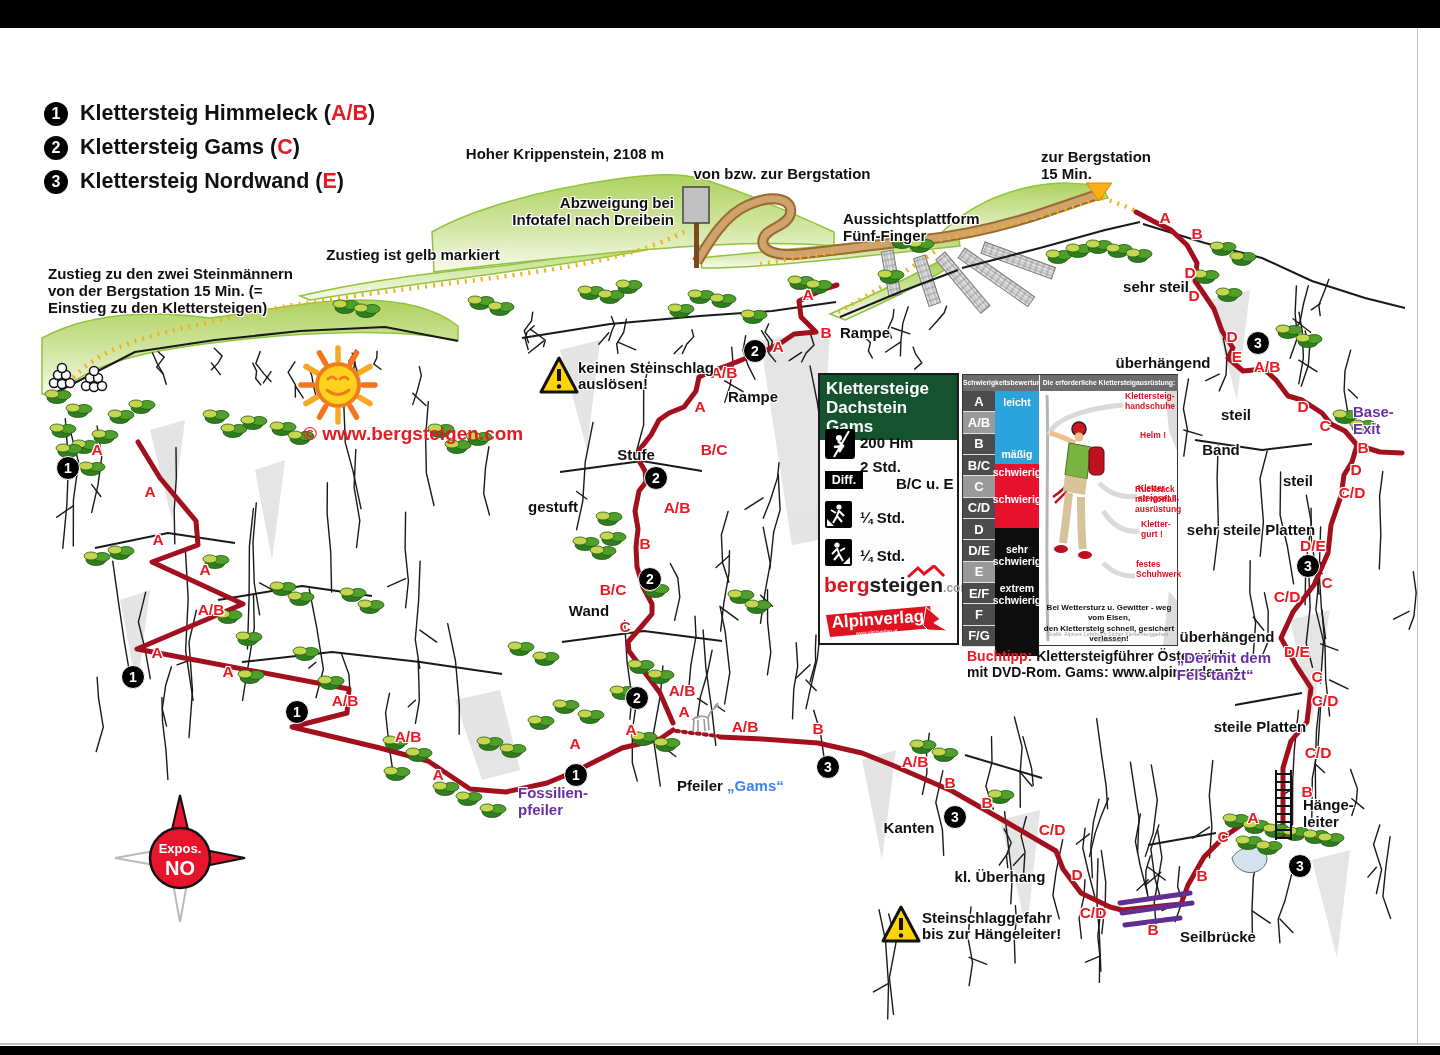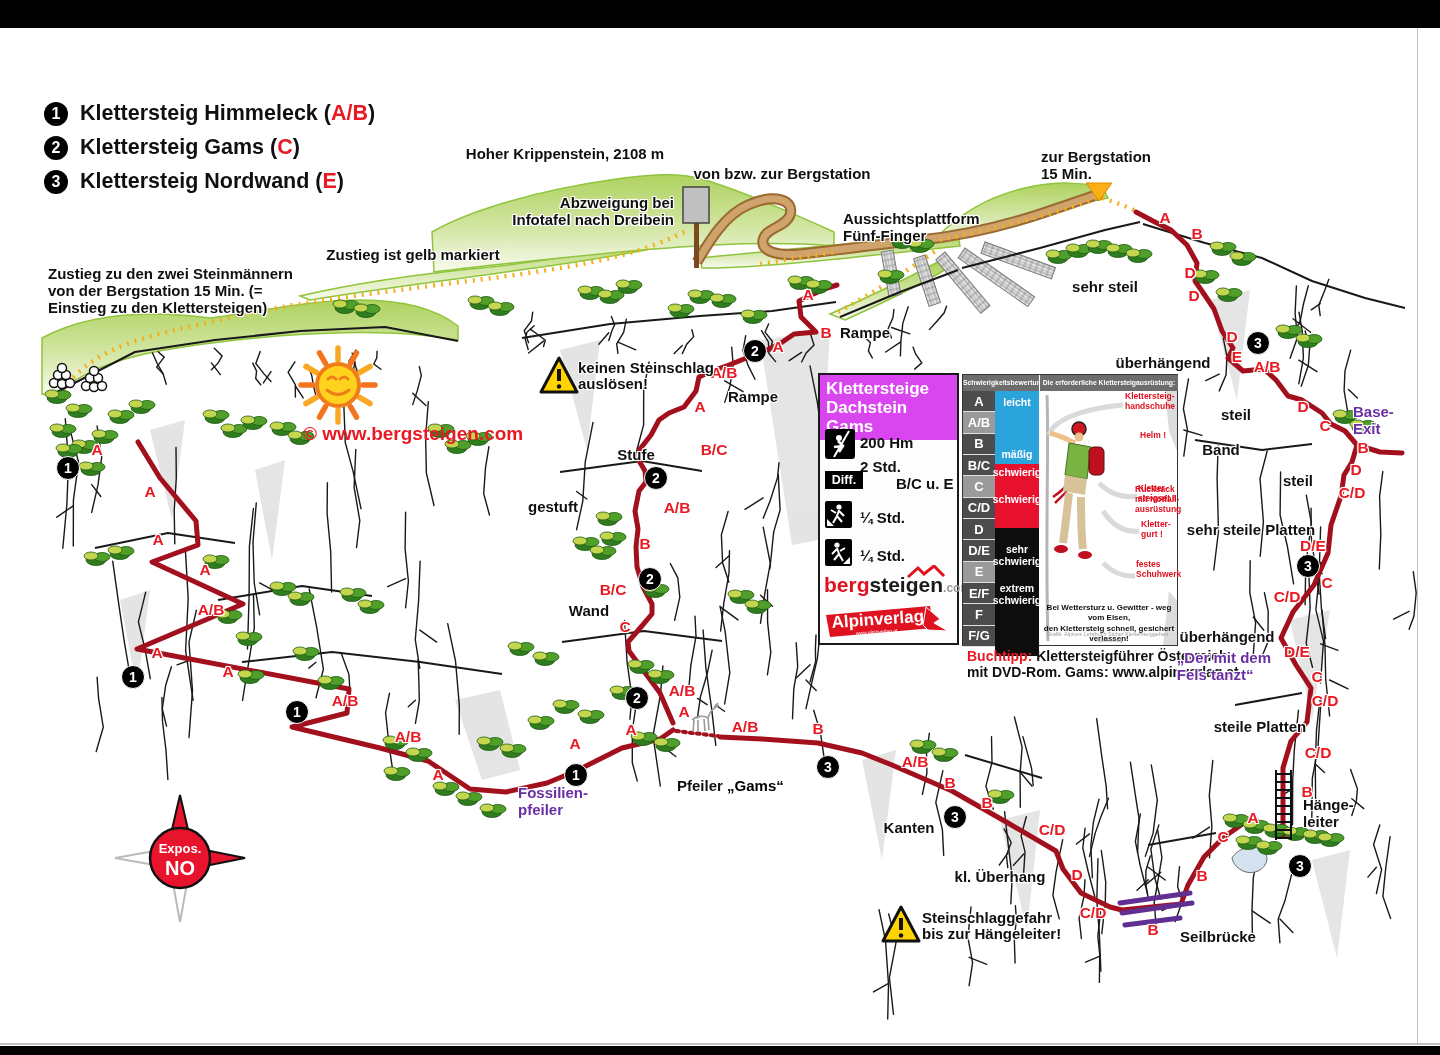--- a/index.html
+++ b/index.html
@@ -20,21 +20,21 @@
   
   #legend{position:absolute;left:44px;top:101px;}
   .leg-row{display:flex;align-items:center;margin-bottom:9px;}
   .leg-num{width:24px;height:24px;border-radius:50%;background:#000;color:#fff;font-weight:bold;
            font-size:16px;display:flex;align-items:center;justify-content:center;margin-right:12px;flex:none;}
   .leg-txt{font-size:21.5px;font-weight:bold;color:#101010;white-space:nowrap;}
   .leg-grade{color:#e81922;}
   
   #infobox{position:absolute;left:818px;top:373px;width:141px;height:272px;background:#fdfdfd;
            border:2px solid #1a1a1a;box-sizing:border-box;}
-  #ib-title{background:#d946ef;color:#fff;font-weight:bold;font-size:17px;line-height:19px;
+  #ib-title{background:#14532d;color:#fff;font-weight:bold;font-size:17px;line-height:19px;
             padding:4px 6px;white-space:pre-line;}
   .ib-item{position:absolute;color:#101010;font-weight:bold;font-size:15px;line-height:24px;white-space:pre-line;}
   .ib-icon{position:absolute;}
   #diffbox{position:absolute;left:5px;top:96px;width:38px;height:18px;background:#000;color:#fff;
            font-weight:bold;font-size:12.5px;text-align:center;line-height:18px;}
   #bs-logo{position:absolute;left:4px;top:198px;font-weight:bold;font-size:21px;white-space:nowrap;}
   #bs-logo .p1{color:#e0121f;} #bs-logo .p2{color:#1a1a1a;} #bs-logo .p3{color:#9a9a9a;font-size:12px;}
   #bs-zig{position:absolute;left:86px;top:190px;}
   
   #panel{position:absolute;left:962px;top:374px;width:216px;height:272px;background:#fff;
@@ -1096,21 +1096,21 @@
       <div class="lbl grade halo" style="left: 1232px; top: 337px; transform: translate(-50%, -50%); text-align: center;">D</div>
       <div class="lbl grade halo" style="left: 1194px; top: 296px; transform: translate(-50%, -50%); text-align: center;">D</div>
       <div class="lbl grade halo" style="left: 1190px; top: 273px; transform: translate(-50%, -50%); text-align: center;">D</div>
       <div class="lbl grade halo" style="left: 1197px; top: 234px; transform: translate(-50%, -50%); text-align: center;">B</div>
       <div class="lbl grade halo" style="left: 1165px; top: 218px; transform: translate(-50%, -50%); text-align: center;">A</div>
       <div class="lbl feature halo" style="left: 840px; top: 333px; transform: translateY(-50%);">Rampe</div>
       <div class="lbl feature halo" style="left: 753px; top: 397px; transform: translate(-50%, -50%); text-align: center;">Rampe</div>
       <div class="lbl feature halo" style="left: 636px; top: 455px; transform: translate(-50%, -50%); text-align: center;">Stufe</div>
       <div class="lbl feature halo" style="left: 553px; top: 507px; transform: translate(-50%, -50%); text-align: center;">gestuft</div>
       <div class="lbl feature halo" style="left: 589px; top: 611px; transform: translate(-50%, -50%); text-align: center;">Wand</div>
-      <div class="lbl feature halo" style="left: 1105px; top: 287px; transform: translate(-50%, -50%); text-align: center;">sehr steil</div>
+      <div class="lbl feature halo" style="left: 1156px; top: 287px; transform: translate(-50%, -50%); text-align: center;">sehr steil</div>
       <div class="lbl feature halo" style="left: 1163px; top: 363px; transform: translate(-50%, -50%); text-align: center;">überhängend</div>
       <div class="lbl feature halo" style="left: 1236px; top: 415px; transform: translate(-50%, -50%); text-align: center;">steil</div>
       <div class="lbl feature halo" style="left: 1221px; top: 450px; transform: translate(-50%, -50%); text-align: center;">Band</div>
       <div class="lbl feature halo" style="left: 1298px; top: 481px; transform: translate(-50%, -50%); text-align: center;">steil</div>
       <div class="lbl feature halo" style="left: 1251px; top: 530px; transform: translate(-50%, -50%); text-align: center;">sehr steile Platten</div>
       <div class="lbl feature halo" style="left: 1227px; top: 637px; transform: translate(-50%, -50%); text-align: center;">überhängend</div>
       <div class="lbl feature halo" style="left: 1260px; top: 727px; transform: translate(-50%, -50%); text-align: center;">steile Platten</div>
       <div class="lbl feature halo" style="left: 909px; top: 828px; transform: translate(-50%, -50%); text-align: center;">Kanten</div>
       <div class="lbl feature halo" style="left: 1000px; top: 877px; transform: translate(-50%, -50%); text-align: right;">kl. Überhang</div>
       <div class="lbl feature halo" style="left: 1218px; top: 937px; transform: translate(-50%, -50%); text-align: center;">Seilbrücke</div>
@@ -1132,21 +1132,21 @@
       <div class="badge" style="left: 576px; top: 775px;">1</div>
       <div class="badge" style="left: 755px; top: 351px;">2</div>
       <div class="badge" style="left: 656px; top: 478px;">2</div>
       <div class="badge" style="left: 650px; top: 579px;">2</div>
       <div class="badge" style="left: 637px; top: 698px;">2</div>
       <div class="badge" style="left: 1258px; top: 343px;">3</div>
       <div class="badge" style="left: 1308px; top: 566px;">3</div>
       <div class="badge" style="left: 828px; top: 767px;">3</div>
       <div class="badge" style="left: 955px; top: 817px;">3</div>
       <div class="badge" style="left: 1300px; top: 866px;">3</div>
-      <div class="lbl feature halo" style="left: 677px; top: 778px;"><span>Pfeiler </span><span style="color: #000000;">„Gams“</span></div>
+      <div class="lbl feature halo" style="left: 677px; top: 778px;"><span>Pfeiler </span><span style="color: #3b82f6;">„Gams“</span></div>
       <div class="eq" style="left: 1125px; top: 391px;">Klettersteig-
 handschuhe</div>
       <div class="eq" style="left: 1140px; top: 430px;">Helm !</div>
       <div class="eq" style="left: 1135px; top: 448px; margin-top: 36px;">Rucksack
 mit Notfall-
 ausrüstung</div>
       <div class="eq" style="left: 1138px; top: 483px;">Kletter-
 steigset !</div>
       <div class="eq" style="left: 1141px; top: 519px;">Kletter-
 gurt !</div>

